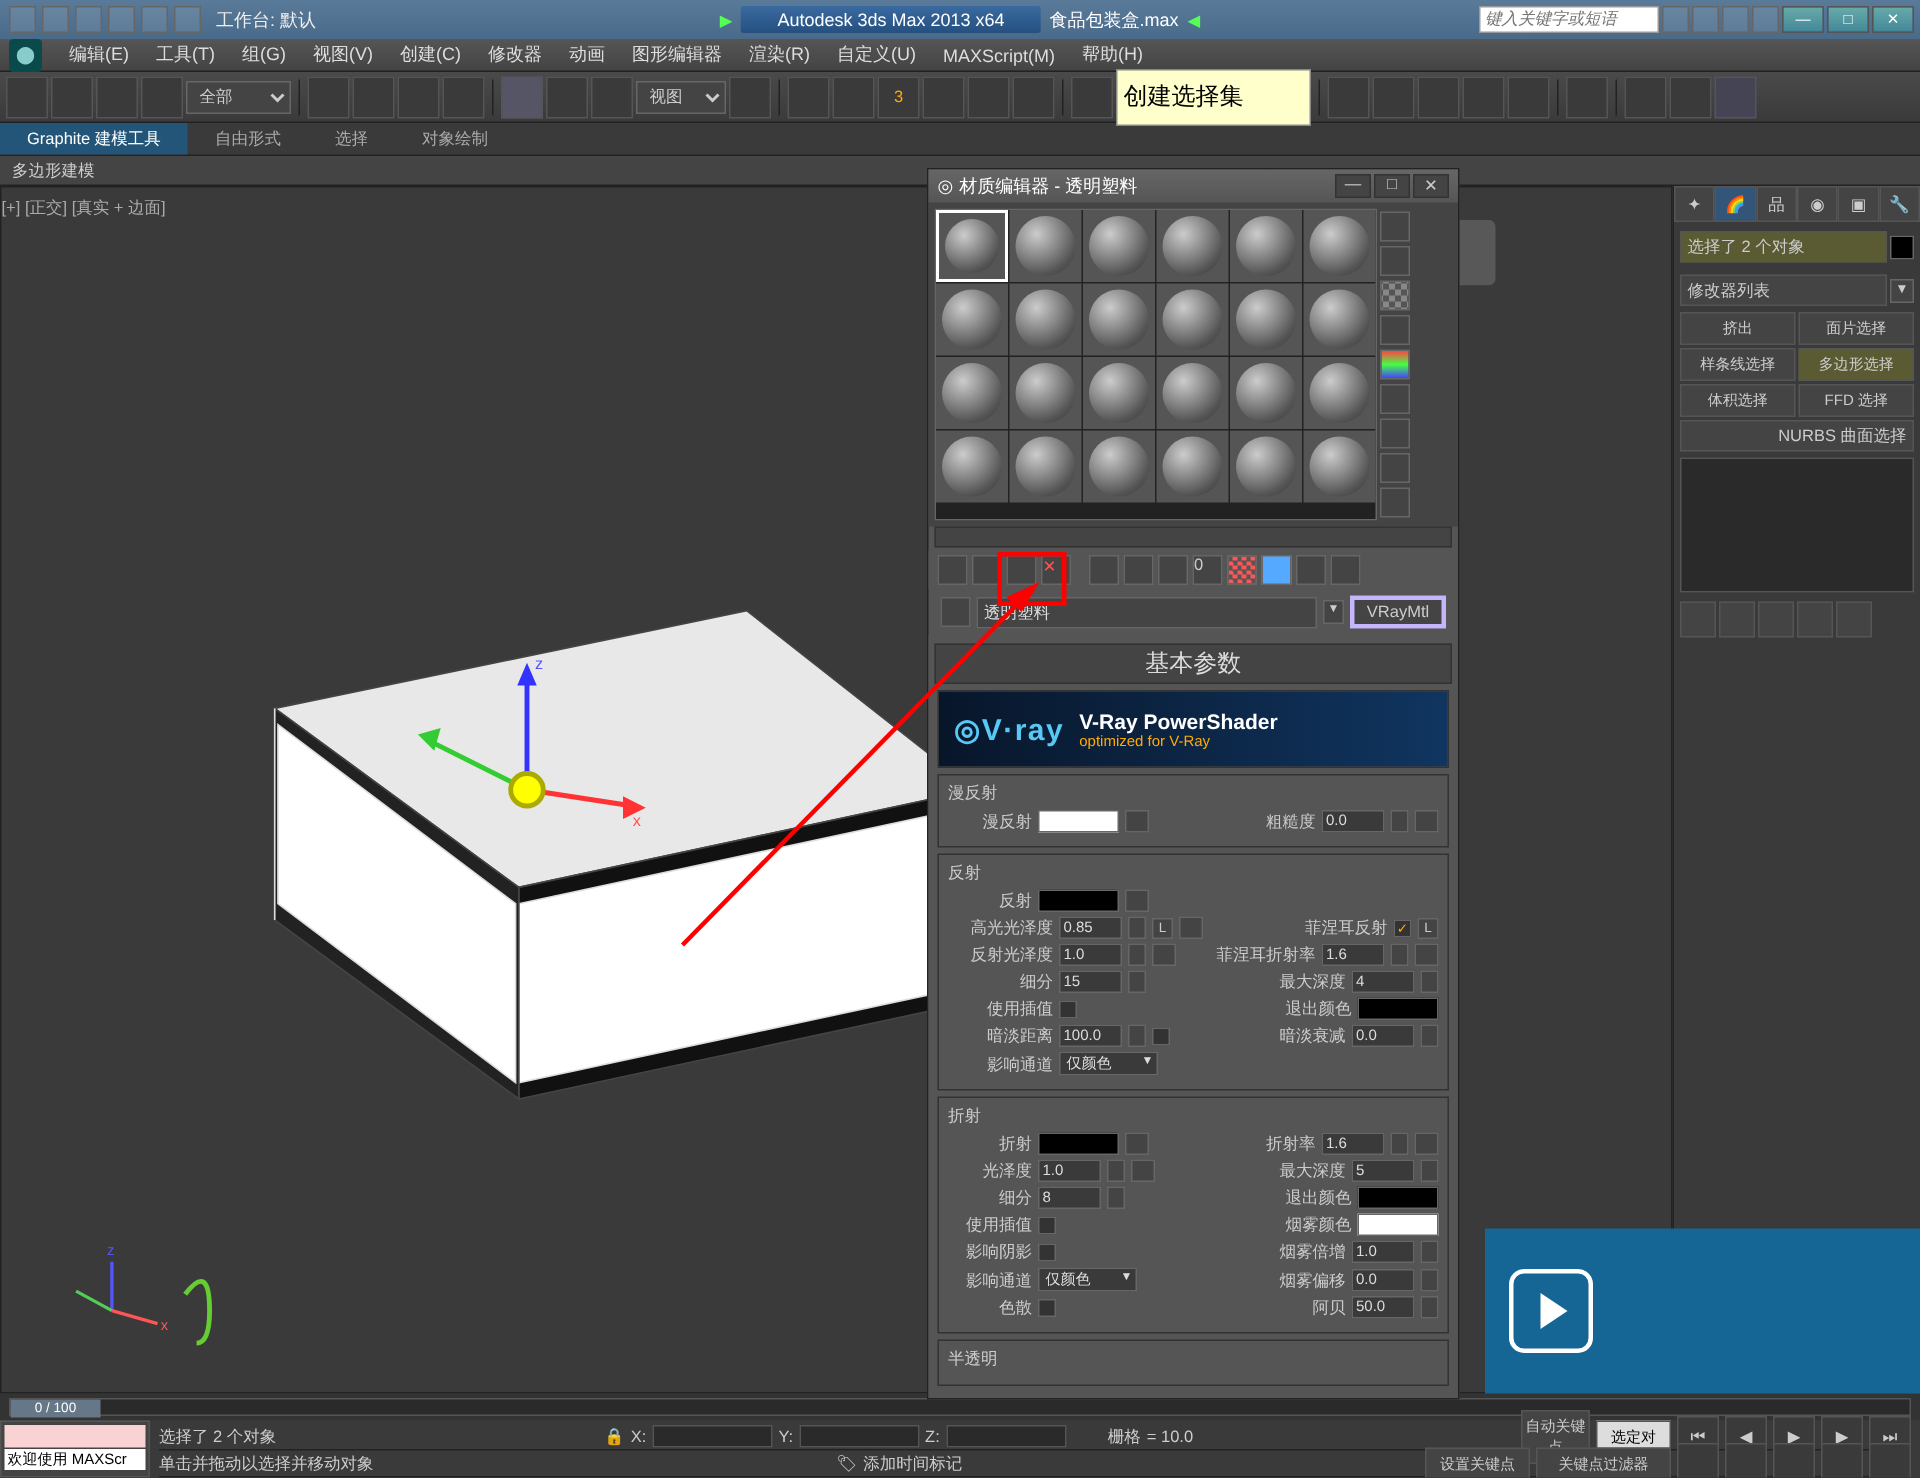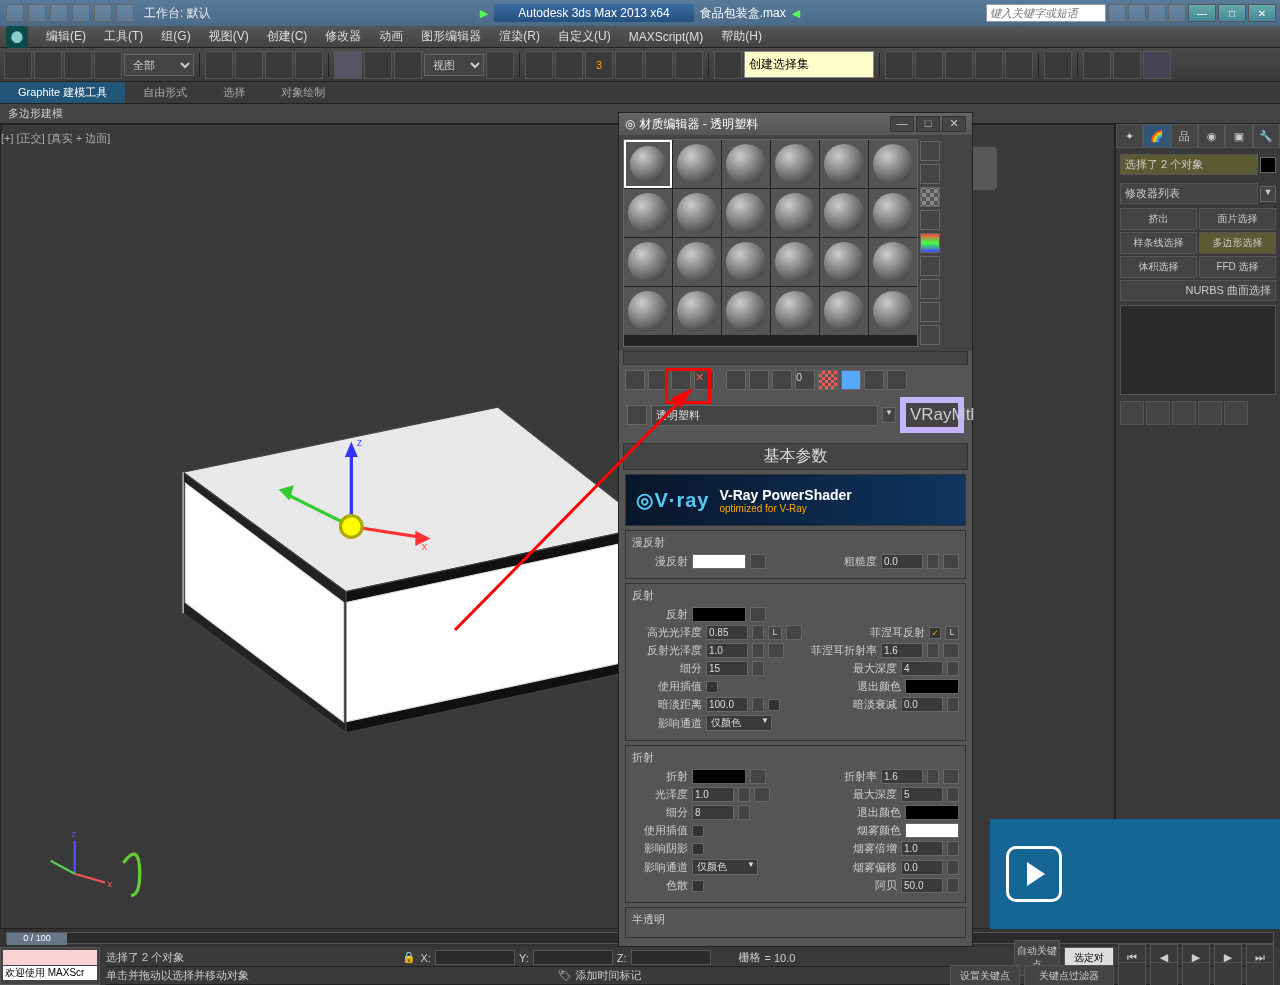--- a/index.html
+++ b/index.html
@@ -20,21 +20,21 @@
 
 .menubar { height: 22px; background: linear-gradient(#555, #444); display: flex; align-items: center; padding: 0 6px; gap: 2px; border-bottom: 1px solid #222; }
 .menubar .app-icon { width: 22px; height: 22px; background: #0a4a4a; border-radius: 3px; margin-right: 8px; display: flex; align-items: center; justify-content: center; }
 .menubar .menu-item { padding: 2px 8px; color: #ddd; font-size: 12px; cursor: pointer; }
 
 
 .toolbar { height: 34px; background: linear-gradient(#4a4a4a, #3a3a3a); border-bottom: 1px solid #222; display: flex; align-items: center; padding: 0 4px; gap: 2px; }
 .tool-btn { width: 28px; height: 28px; background: #3a3a3a; border: 1px solid #555; display: flex; align-items: center; justify-content: center; }
 .tool-sep { width: 1px; height: 24px; background: #222; margin: 0 3px; }
 .tool-select { height: 22px; background: #444; border: 1px solid #666; color: #ccc; font-size: 11px; padding: 0 4px; }
-.tool-input { width: 130px; height: 27px; background: #ffc; border: 1px solid #888; font-size: 12px; padding: 0 4px; }
+.tool-input { width: 130px; height: 38px; background: #ffc; border: 1px solid #888; font-size: 16px; padding: 0 4px; }
 
 
 .ribbon-tabs { height: 22px; background: #3a3a3a; display: flex; align-items: center; border-bottom: 1px solid #222; }
 .ribbon-tab { padding: 3px 18px; color: #aaa; font-size: 11px; cursor: pointer; }
 .ribbon-tab.active { background: #225577; color: #fff; }
 .ribbon-sub { height: 20px; background: #444; display: flex; align-items: center; padding: 0 8px; color: #ccc; font-size: 11px; border-bottom: 1px solid #222; }
 
 
 .main { position: absolute; top: 124px; left: 0; right: 0; bottom: 56px; display: flex; }
 .viewport { flex: 1; background: #3a3a3a; position: relative; border: 1px solid #222; }
@@ -66,21 +66,21 @@
 .slot { background: #555; position: relative; }
 .slot.active { border: 2px solid #fff; box-sizing: border-box; }
 .sphere { position: absolute; inset: 4px; border-radius: 50%; background: radial-gradient(circle at 35% 30%, #ccc, #888 40%, #555 70%, #333); }
 .slot-side { width: 24px; display: flex; flex-direction: column; gap: 3px; padding: 2px; }
 .side-btn { width: 20px; height: 20px; background: #444; border: 1px solid #666; }
 .mat-scroll { height: 14px; background: #444; border: 1px solid #333; margin: 0 4px 2px; }
 .mat-tools { display: flex; gap: 3px; padding: 3px 6px; background: #555; align-items: center; }
 .mat-tool { width: 20px; height: 20px; background: #444; border: 1px solid #666; }
 .mat-name-row { display: flex; padding: 4px 8px; gap: 4px; align-items: center; }
 .mat-name-input { flex: 1; background: #444; border: 1px solid #666; padding: 2px 4px; color: #ddd; font-size: 11px; }
-.mat-type-btn { width: 64px; background: #444; border: 6px solid #c4b5fd; padding: 2px 4px; color: #ccc; font-size: 17px; }
+.mat-type-btn { width: 64px; background: #444; border: 3px solid #c4b5fd; padding: 2px 4px; text-align: center; color: #ccc; font-size: 11px; }
 .mat-scroll-area { background: #555; padding: 4px; }
 .rollout-hdr { background: #444; border: 1px solid #333; padding: 2px; text-align: center; color: #ddd; font-size: 16px; margin: 2px 0; }
 .vray-banner { background: linear-gradient(90deg, #08162a, #103560); height: 52px; margin: 4px 2px; display: flex; align-items: center; padding: 16px 10px; gap: 10px; border: 1px solid #333; }
 .vray-logo { color: #58c8f5; font-size: 20px; font-weight: bold; letter-spacing: 1px; }
 .vray-text { color: #fff; font-size: 14px; font-weight: bold; }
 .vray-sub { color: #fa0; font-size: 10px; }
 .group { border: 1px solid #333; margin: 4px 2px; padding: 4px 6px 6px; }
 .group-title { color: #ccc; font-size: 11px; margin-bottom: 4px; }
 .param-row { display: flex; align-items: center; gap: 4px; font-size: 11px; color: #ccc; margin: 3px 0; }
 .param-label { width: 56px; text-align: right; }

